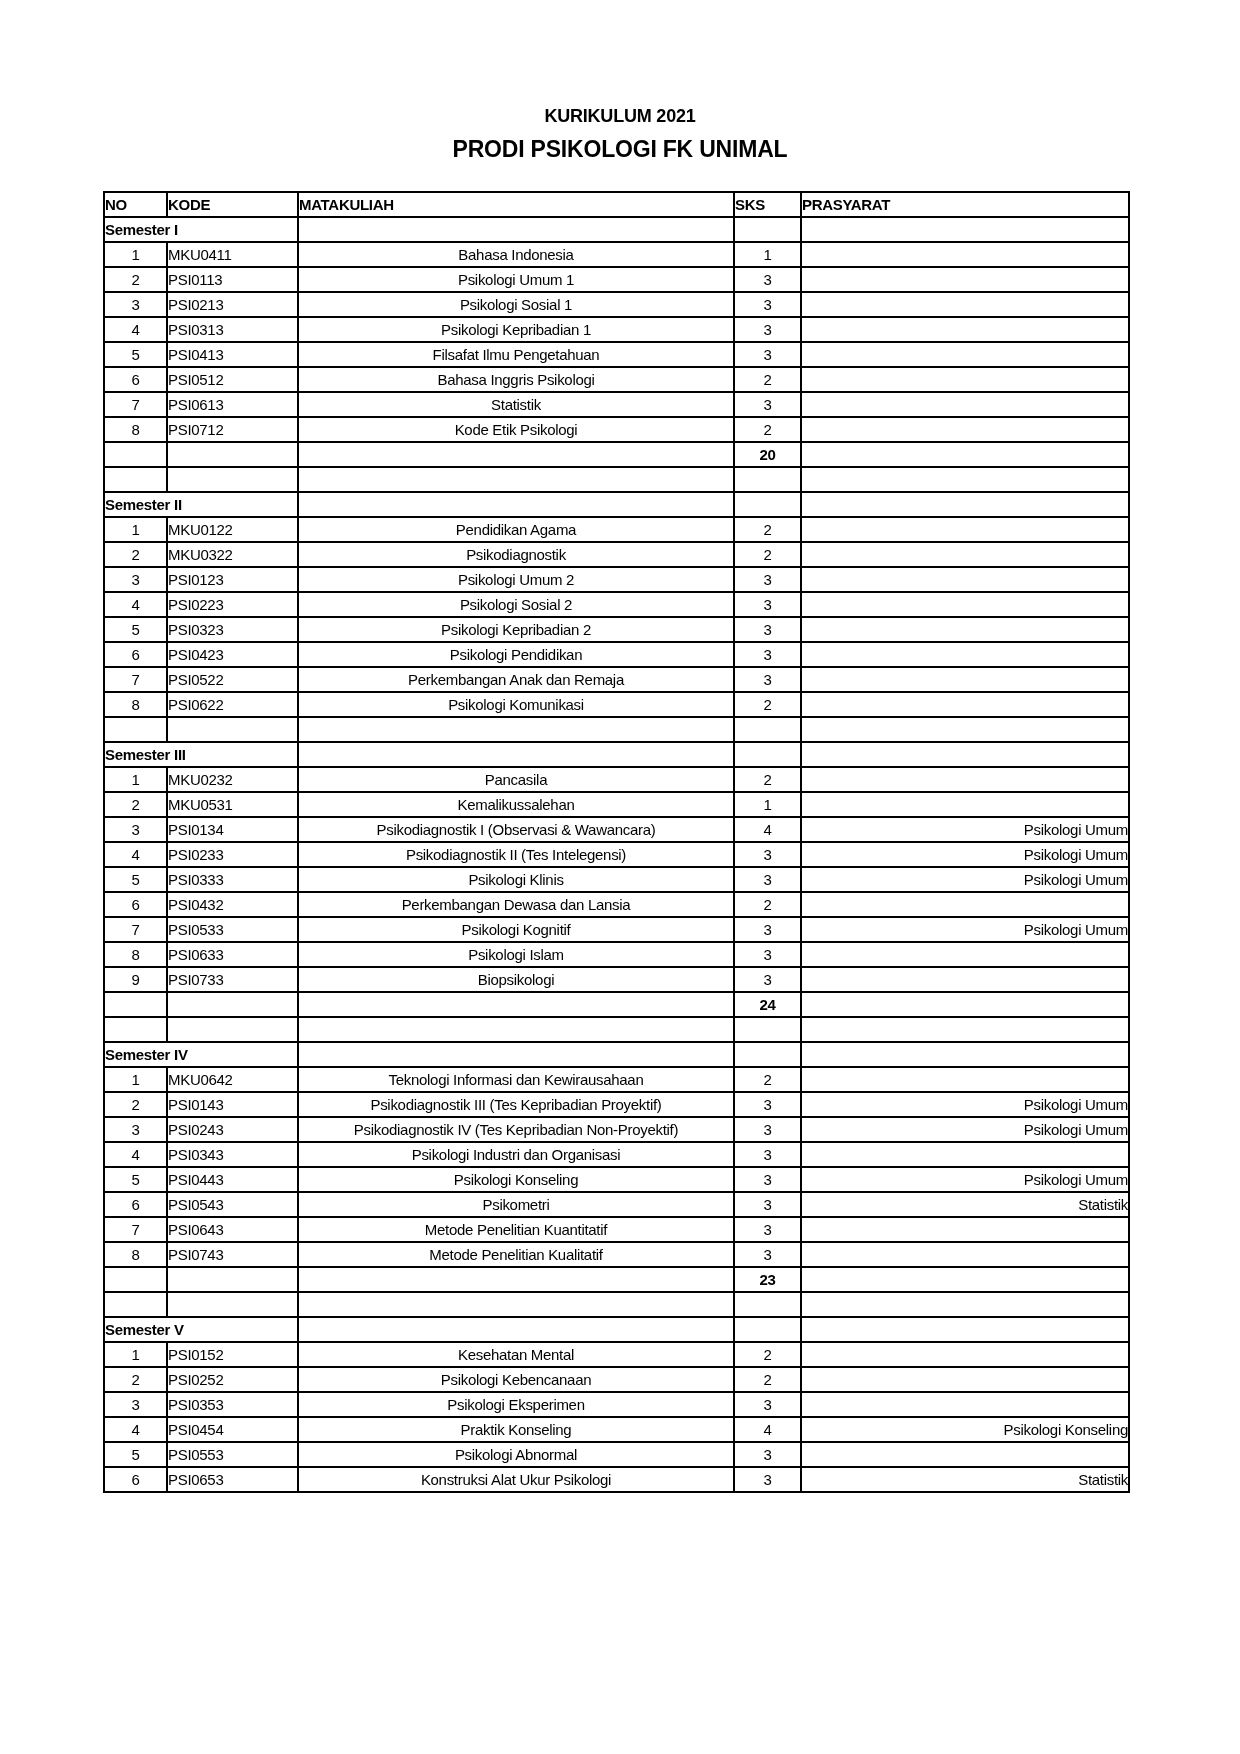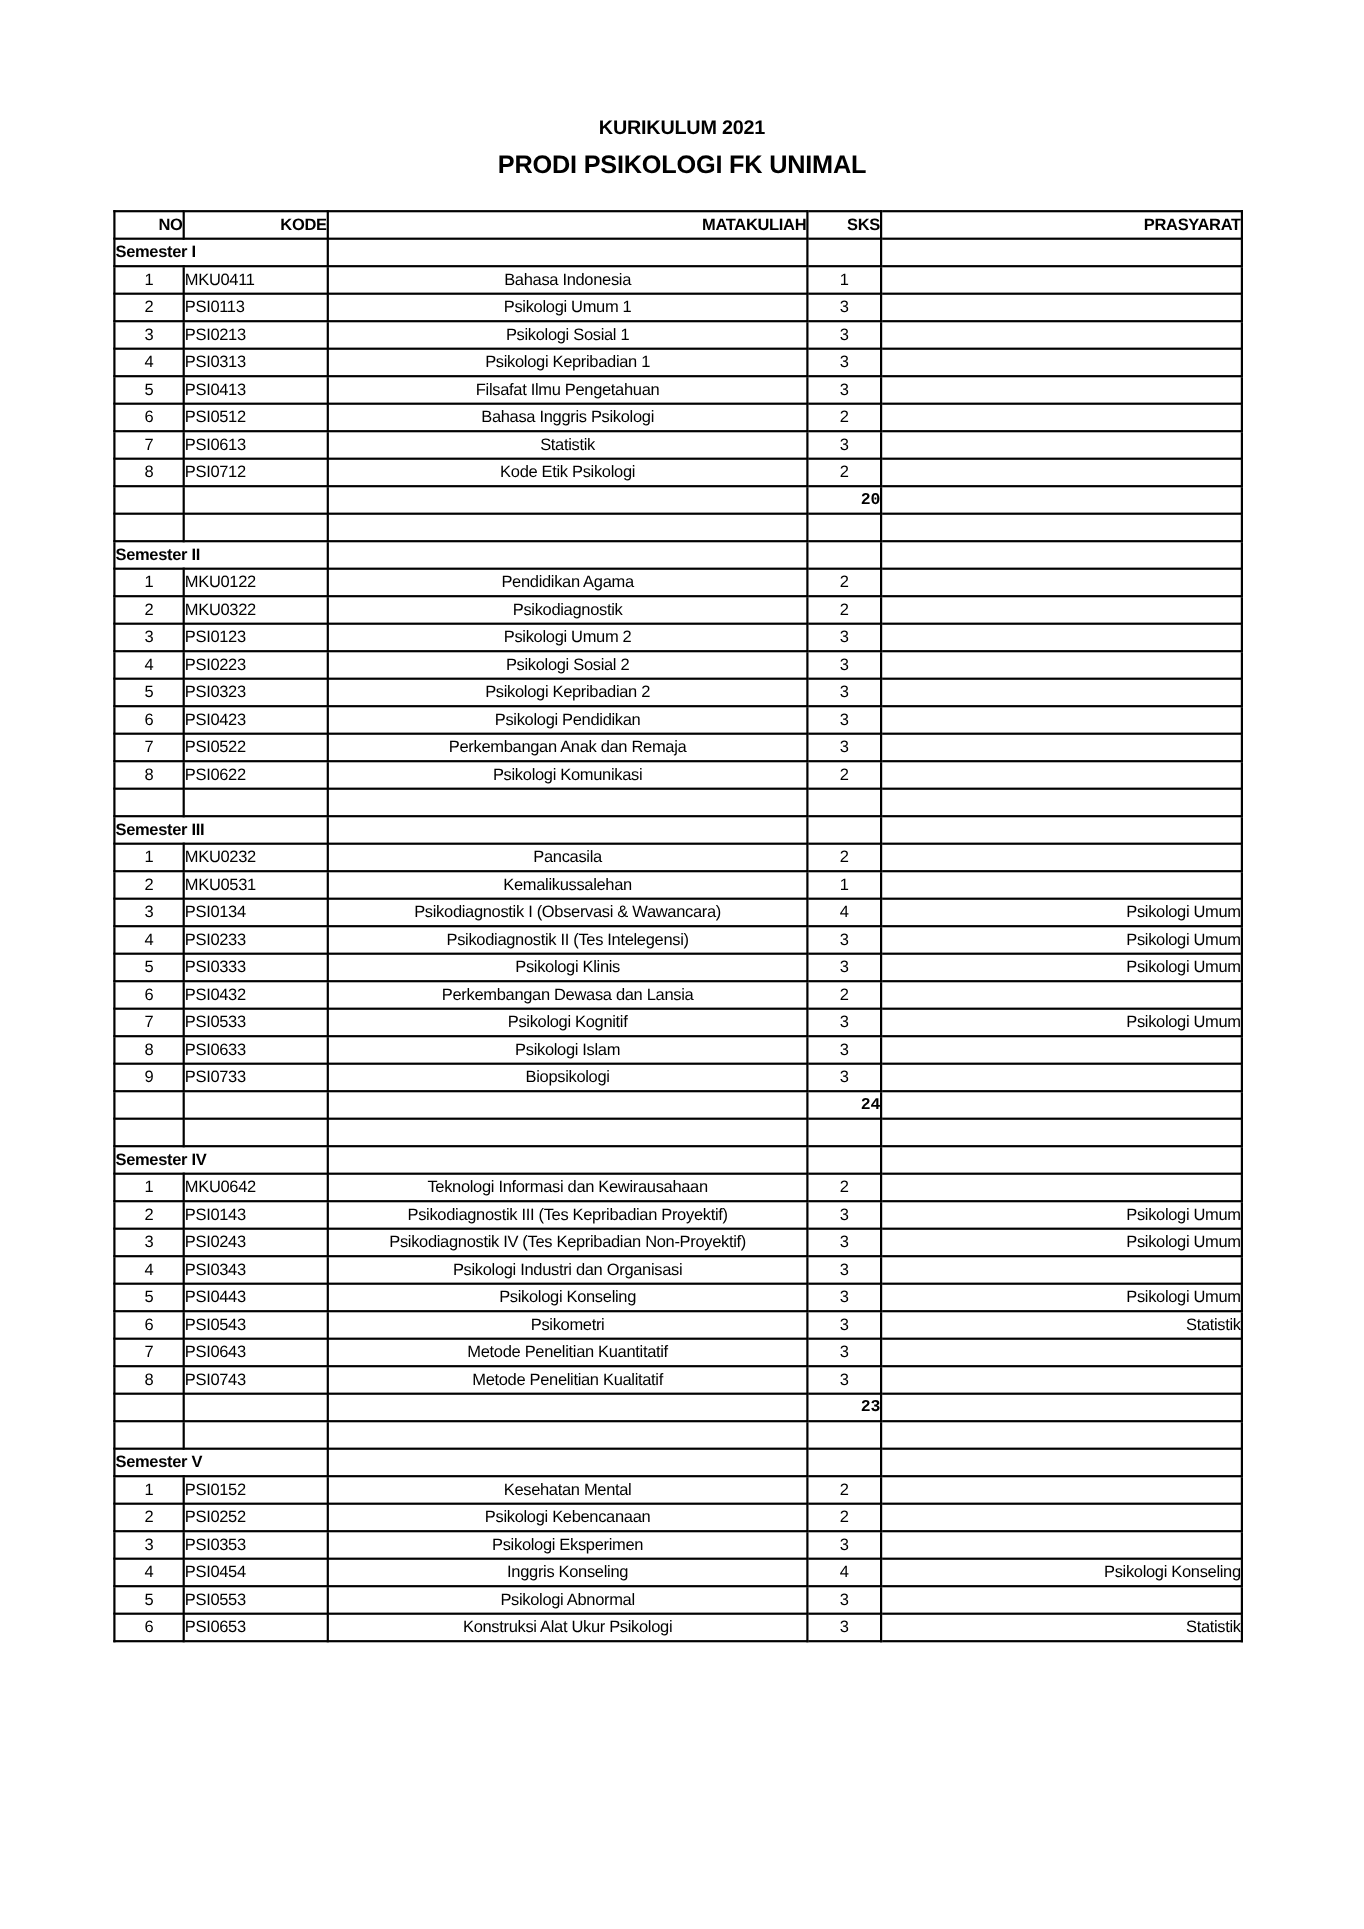--- a/index.html
+++ b/index.html
@@ -37,34 +37,34 @@
   table.curriculum td, table.curriculum th {
     border: 2px solid #000;
     height: 25px;
     padding: 0;
     font-size: 15px;
     letter-spacing: -0.3px;
     vertical-align: middle;
     white-space: nowrap;
     overflow: hidden;
   }
-  th { font-weight: bold; text-align: right; }
+  th { font-weight: bold; text-align: left; }
   td.c-no    { text-align: center; }
   td.c-kode  { text-align: left; }
   td.c-mat   { text-align: center; padding-left: 6px; }
   td.c-sks   { text-align: center; }
   td.c-pras  { text-align: right; }
   td.section-cell {
     font-weight: bold;
     text-align: left;
     padding-left: 4px;
     font-size: 15px;
     margin-left: 11px;
   }
-  td.total-cell { font-weight: bold; text-align: right; font-family: Liberation Mono, monospace; }
+  td.total-cell { font-weight: bold; text-align: center; }
 </style>
 </head>
 <body>
 
 <div class="page">
 
   <div class="page-header">
     <div class="title">KURIKULUM 2021</div>
     <div class="subtitle">PRODI PSIKOLOGI FK UNIMAL</div>
   </div>
@@ -414,21 +414,21 @@
         <tr>
           <td class="c-no">3</td>
           <td class="c-kode">PSI0353</td>
           <td class="c-mat">Psikologi Eksperimen</td>
           <td class="c-sks">3</td>
           <td class="c-pras"></td>
         </tr>
         <tr>
           <td class="c-no">4</td>
           <td class="c-kode">PSI0454</td>
-          <td class="c-mat">Inggris Konseling</td>
+          <td class="c-mat">Praktik Konseling</td>
           <td class="c-sks">4</td>
           <td class="c-pras">Psikologi Konseling</td>
         </tr>
         <tr>
           <td class="c-no">5</td>
           <td class="c-kode">PSI0553</td>
           <td class="c-mat">Psikologi Abnormal</td>
           <td class="c-sks">3</td>
           <td class="c-pras"></td>
         </tr>

